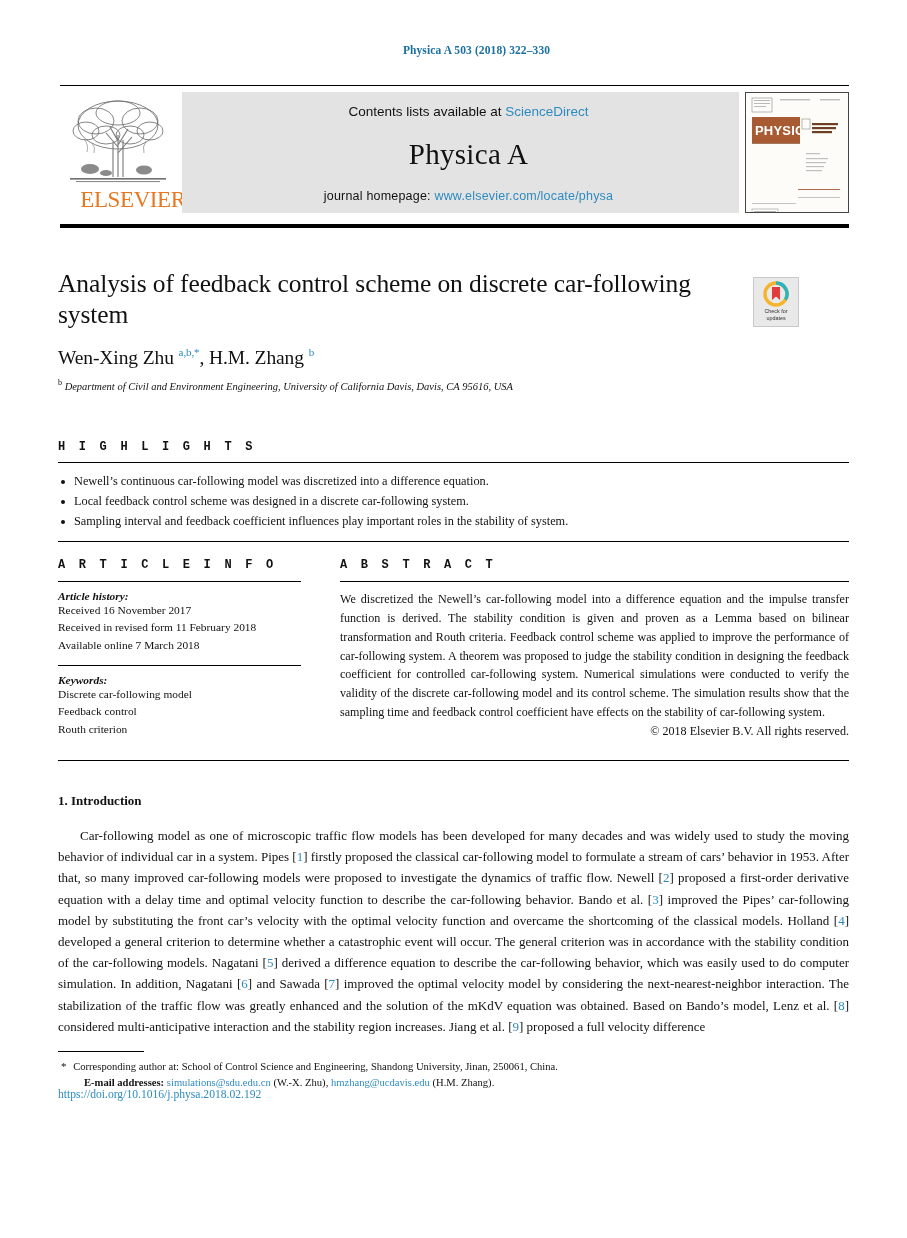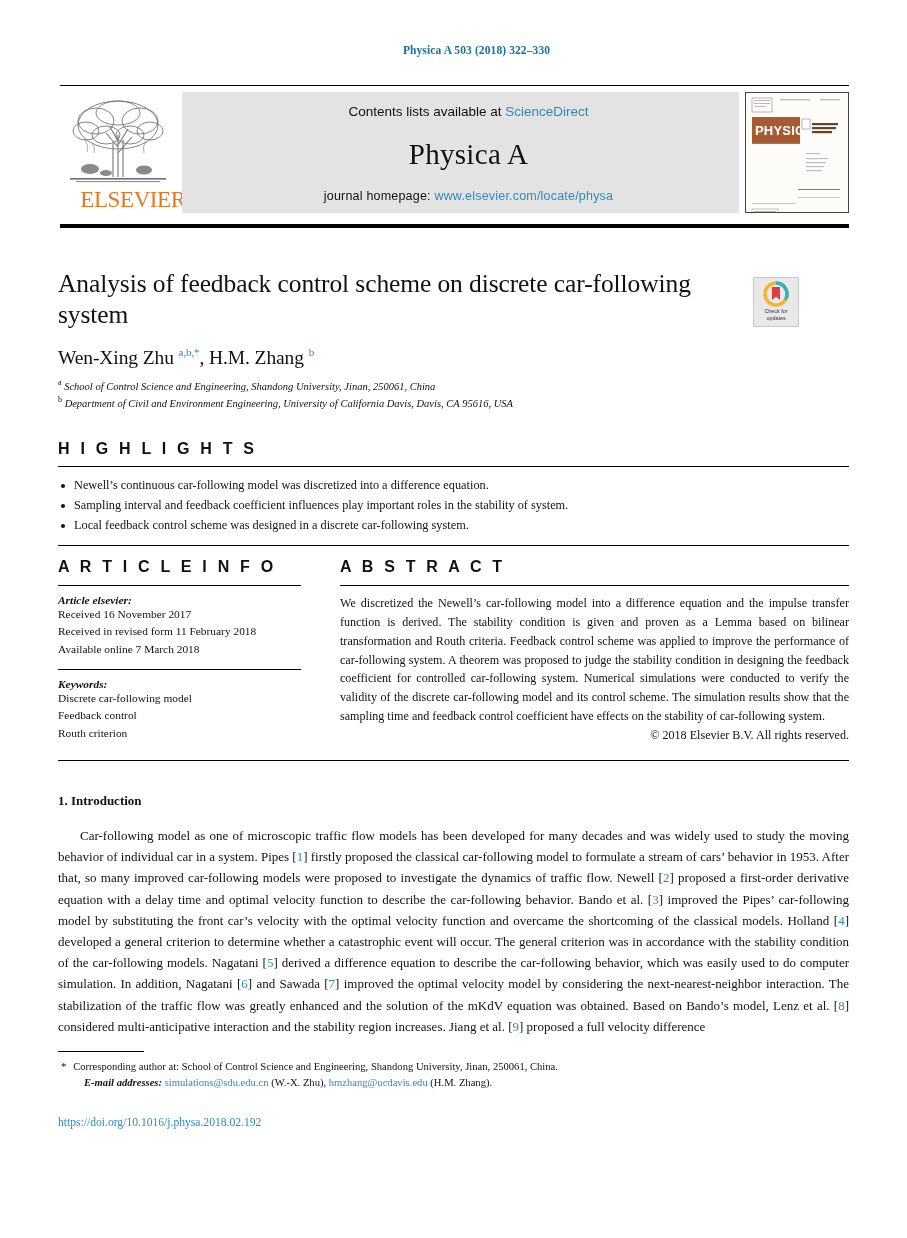--- a/index.html
+++ b/index.html
@@ -181,23 +181,23 @@
   }
 
   
   .hl-wrap {
     position: absolute;
     top: 440px;
     left: 58px;
     width: 791px;
   }
   .section-caps {
-    font-family: Liberation Sans, sans-serif;
+    font-family: Liberation Mono, monospace;
     font-weight: bold;
-    font-size: 16px;
+    font-size: 12px;
     letter-spacing: 3.2px;
     color: #111;
   }
   .rule-thin {
     border-top: 1.4px solid #000;
     margin-top: 8px;
   }
   .hl-list {
     margin: 9px 0 0 0;
     padding: 0;
@@ -323,26 +323,26 @@
   }
   .fn-line {
     font-family: "Liberation Serif", serif;
     font-size: 10.6px;
     line-height: 1.55;
     color: #111;
     padding-left: 14px;
   }
   .fn-line .star { margin-left: -11px; margin-right: 4px; font-size: 11px; }
   .fn-line.email { padding-left: 26px; }
-  .fn-line .ital { font-style: italic; font-weight: bold; }
+  .fn-line .ital { font-weight: bold; }
   .mail-link { color: #2e8bc0; }
 
   .doi-block {
     position: absolute;
-    top: 1114px;
+    top: 1086px;
     left: 58px;
     width: 791px;
   }
   .doi-link {
     font-family: "Liberation Serif", serif;
     font-size: 11.6px;
     color: #2e8bc0;
     line-height: 1.5;
   }
   .issn-line {
@@ -441,21 +441,20 @@
         <rect x="8" y="118" width="22" height="1.4" fill="#b5b5b5"></rect>
       </svg>
     </div>
   </div>
   <div class="masthead-rule"></div>
 
   <div class="title-block">
     <h1 class="article-title">Analysis of feedback control scheme on discrete car-following system</h1>
     <div class="authors">Wen-Xing Zhu <sup class="aff">a,b,</sup><sup class="star">*</sup>, H.M. Zhang <sup class="aff">b</sup></div>
     <div class="affils">
-      <div><sup>a</sup> <span>School of Control Science and Engineering, Shandong University, Jinan, 250061, China</span></div>
       <div><sup>b</sup> <span>Department of Civil and Environment Engineering, University of California Davis, Davis, CA 95616, USA</span></div>
     </div>
   </div>
 
   <div class="crossmark">
     <svg width="26" height="26" viewBox="0 0 26 26">
       <circle cx="13" cy="13" r="11" fill="none" stroke="#f5b42b" stroke-width="3.4"></circle>
       <path d="M13 2 a11 11 0 0 1 9.5 16.6" fill="none" stroke="#2bb3c0" stroke-width="3.4"></path>
       <path d="M9 6 h8 v13 l-4 -3.4 l-4 3.4 z" fill="#e23b3b"></path>
     </svg>
@@ -463,31 +462,31 @@
       <div>Check for</div>
       <div>updates</div>
     </div>
   </div>
 
   <div class="hl-wrap">
     <div class="section-caps">H I G H L I G H T S</div>
     <div class="rule-thin"></div>
     <ul class="hl-list">
       <li>Newell’s continuous car-following model was discretized into a difference equation.</li>
+      <li>Local feedback control scheme was designed in a discrete car-following system.</li>
       <li>Sampling interval and feedback coefficient influences play important roles in the stability of system.</li>
-      <li>Local feedback control scheme was designed in a discrete car-following system.</li>
     </ul>
     <div class="hl-bottom-rule"></div>
   </div>
 
   <div class="info-wrap">
     <div class="col-info">
       <div class="section-caps">A R T I C L E    I N F O</div>
       <div class="rule-thin"></div>
-      <div class="hist-title">Article elsevier:</div>
+      <div class="hist-title">Article history:</div>
       <div class="hist-line">Received 16 November 2017</div>
       <div class="hist-line">Received in revised form 11 February 2018</div>
       <div class="hist-line">Available online 7 March 2018</div>
       <div class="kw-divider"></div>
       <div class="kw-title">Keywords:</div>
       <div class="kw-line">Discrete car-following model</div>
       <div class="kw-line">Feedback control</div>
       <div class="kw-line">Routh criterion</div>
     </div>
 

